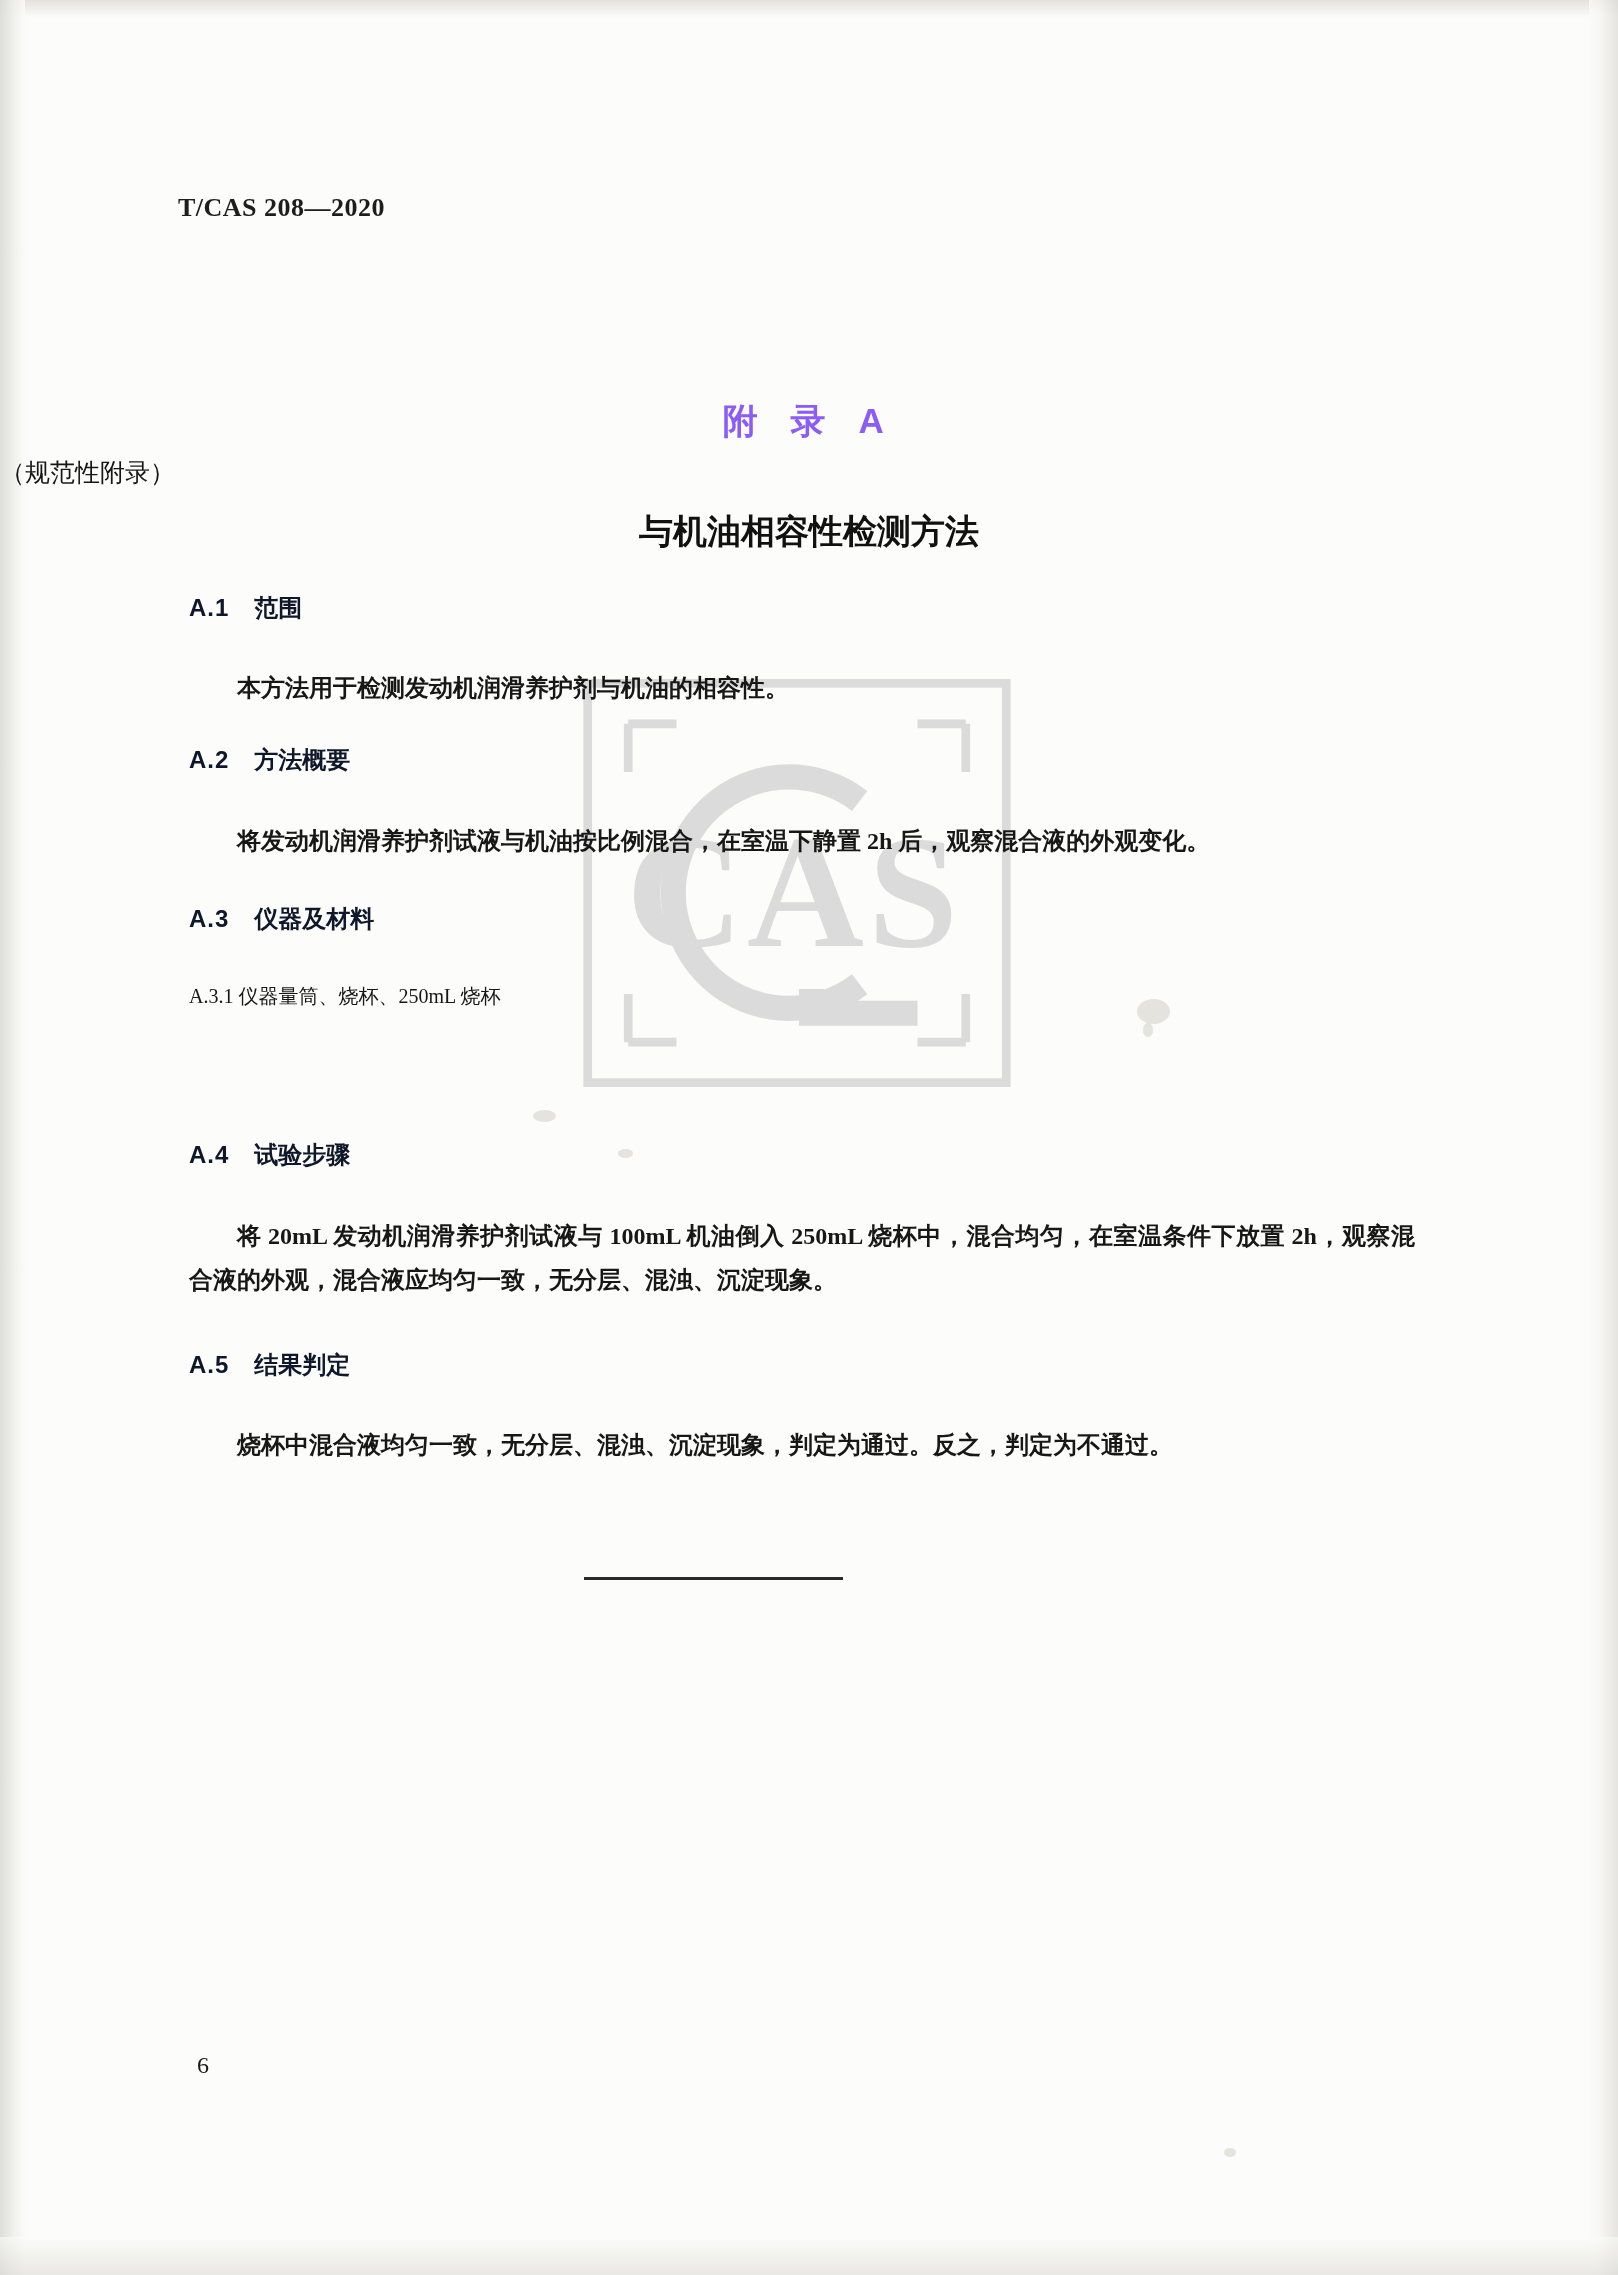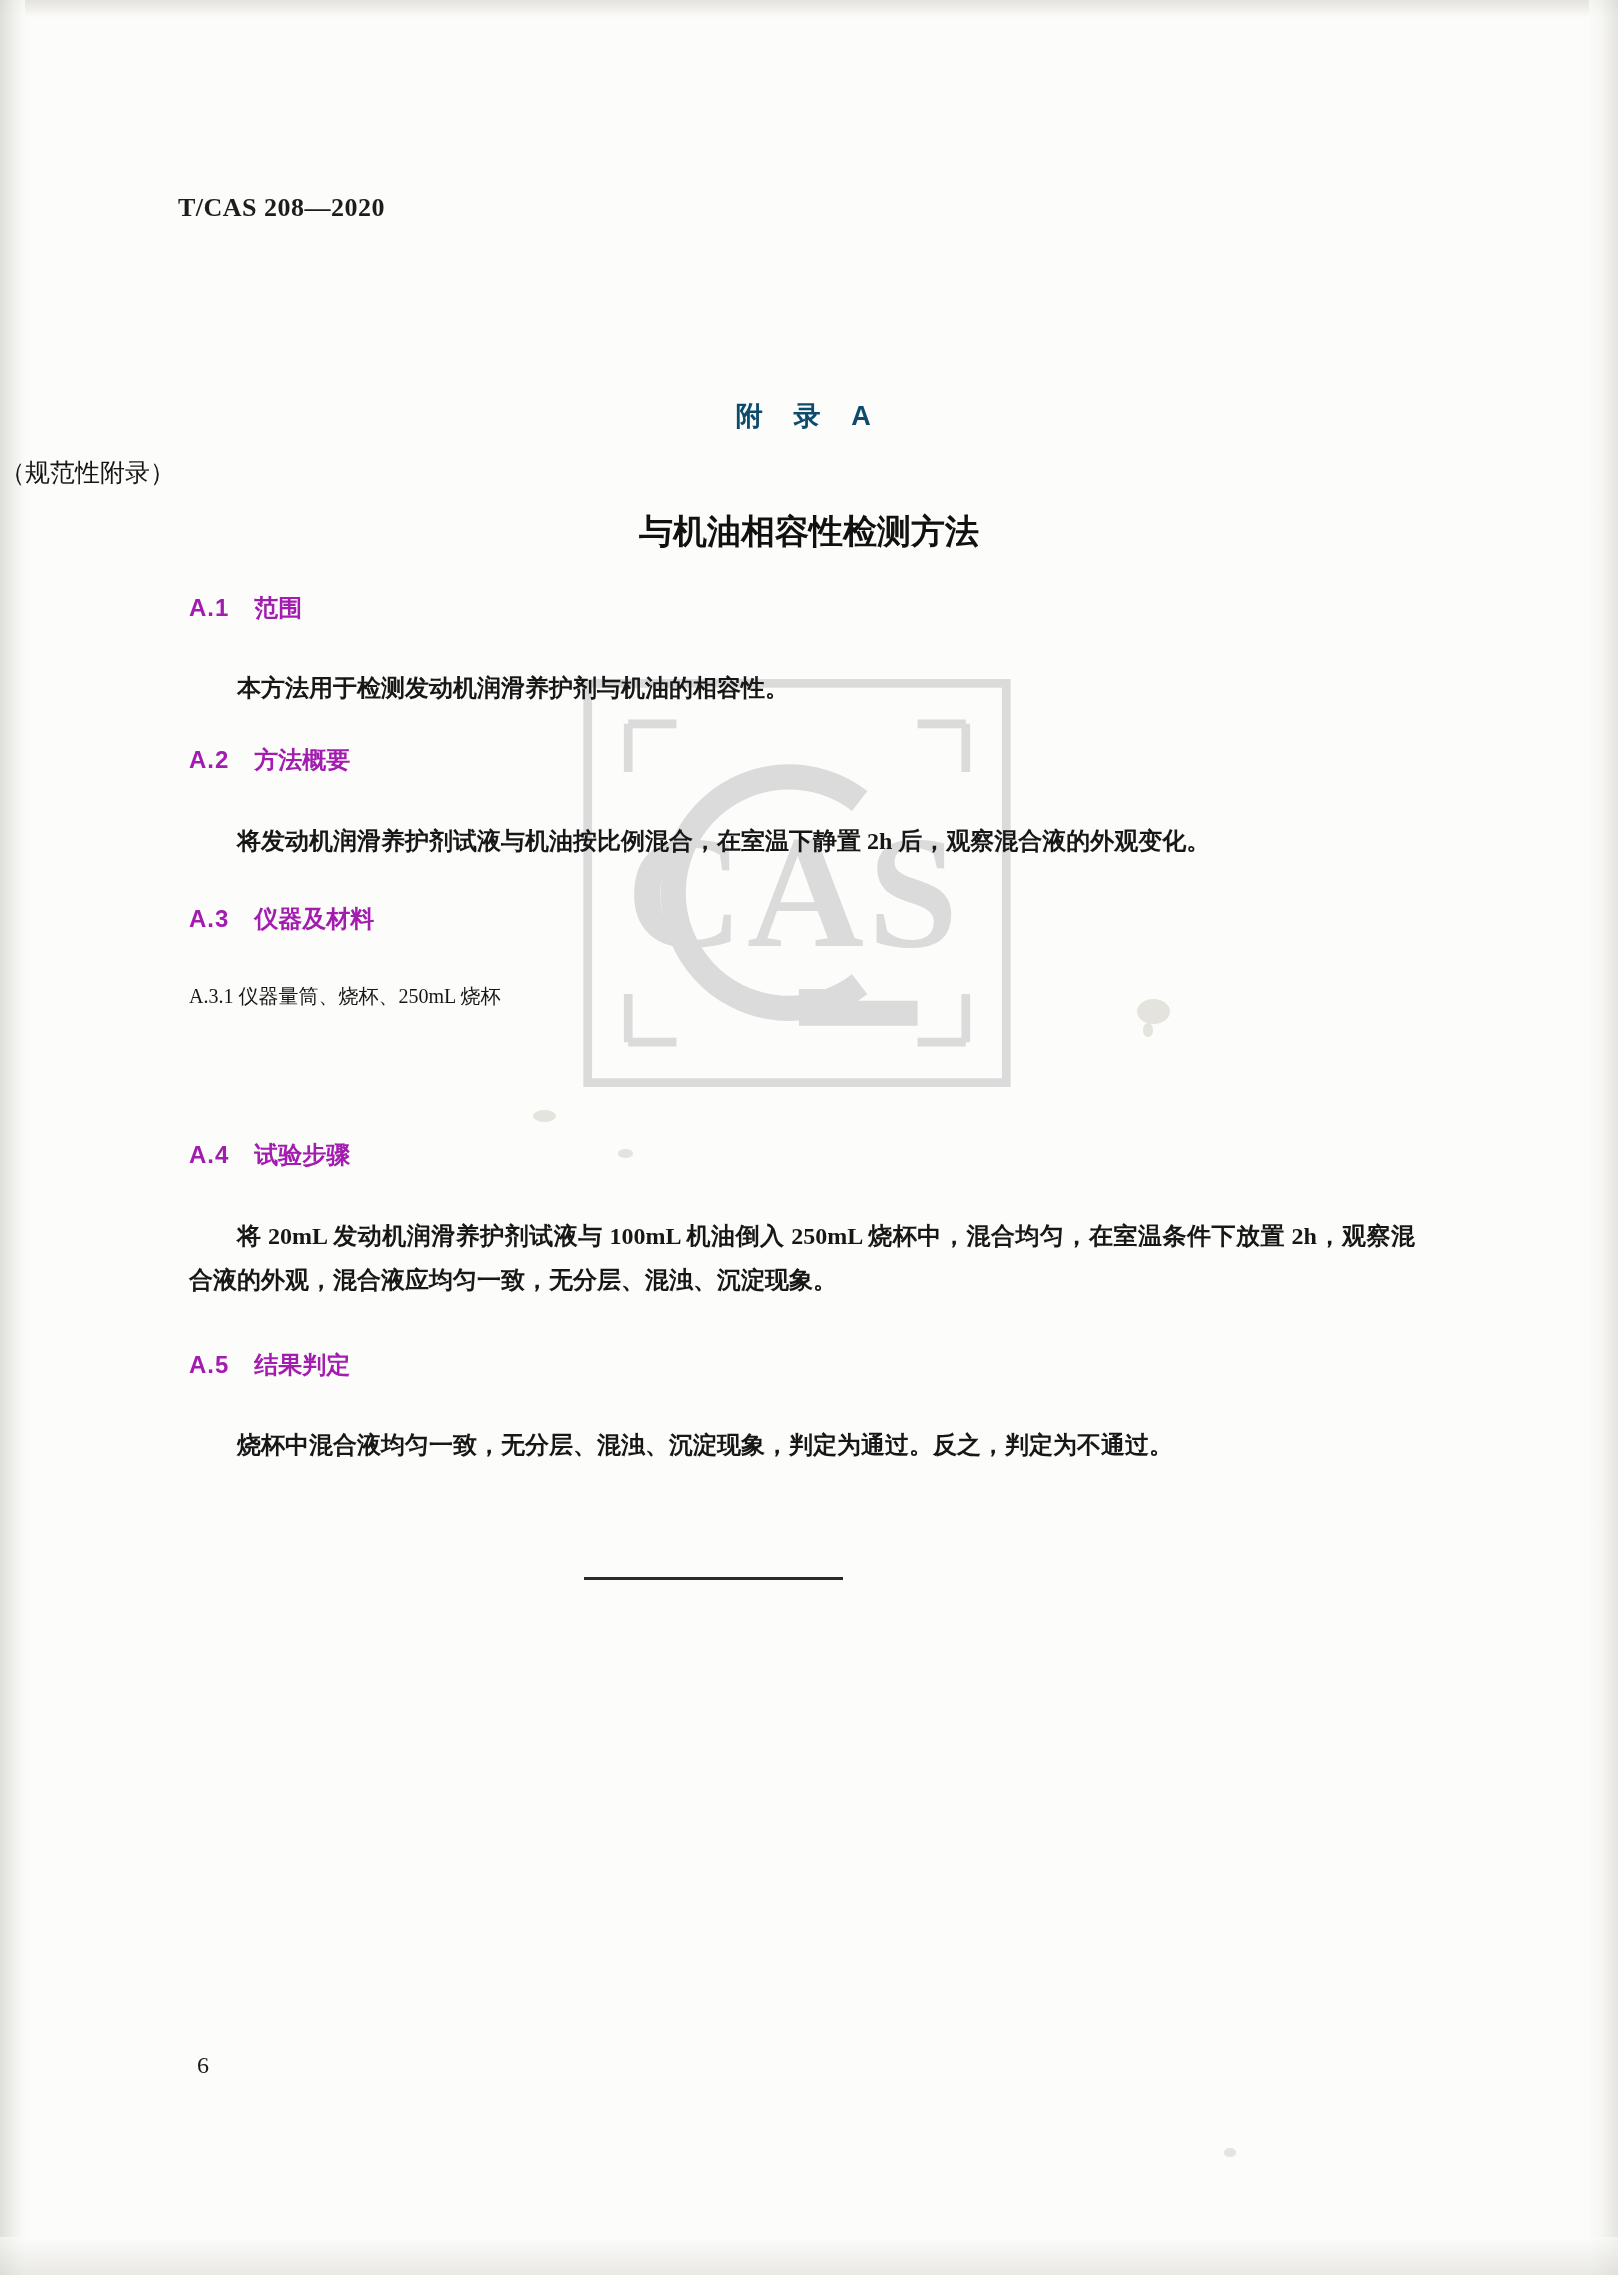--- a/index.html
+++ b/index.html
@@ -74,24 +74,24 @@
     font-weight: bold;
     font-size: 26px;
     letter-spacing: 0.5px;
     color: #1d1d1d;
   }
   .annex-title {
     position: absolute;
     left: 0; right: 0;
     top: 398px;
     text-align: center;
-    font-size: 27px;
+    font-size: 35px;
     font-weight: bold;
     letter-spacing: 11.6px;
-    color: #0c4a6e;
+    color: #8b5cf6;
     font-family: "Liberation Sans", sans-serif;
   }
   .annex-sub {
     position: absolute;
     left: 0; right: 0;
     top: 456px;
     font-size: 25px;
     color: #161616;
     font-family: "Liberation Sans", sans-serif;
   }
@@ -105,21 +105,21 @@
     color: #111111;
     font-family: Liberation Serif, serif;
   }
 
   .h2 {
     position: absolute;
     left: 189px;
     font-family: "Liberation Sans", sans-serif;
     font-weight: bold;
     font-size: 24px;
-    color: #a21caf;
+    color: #0f172a;
     white-space: nowrap;
   }
   .h2 .num { letter-spacing: 1px; }
   .h2 .txt { margin-left: 25px; }
 
   .para {
     position: absolute;
     font-family: "Liberation Serif", serif;
     font-size: 24px;
     line-height: 44px;

